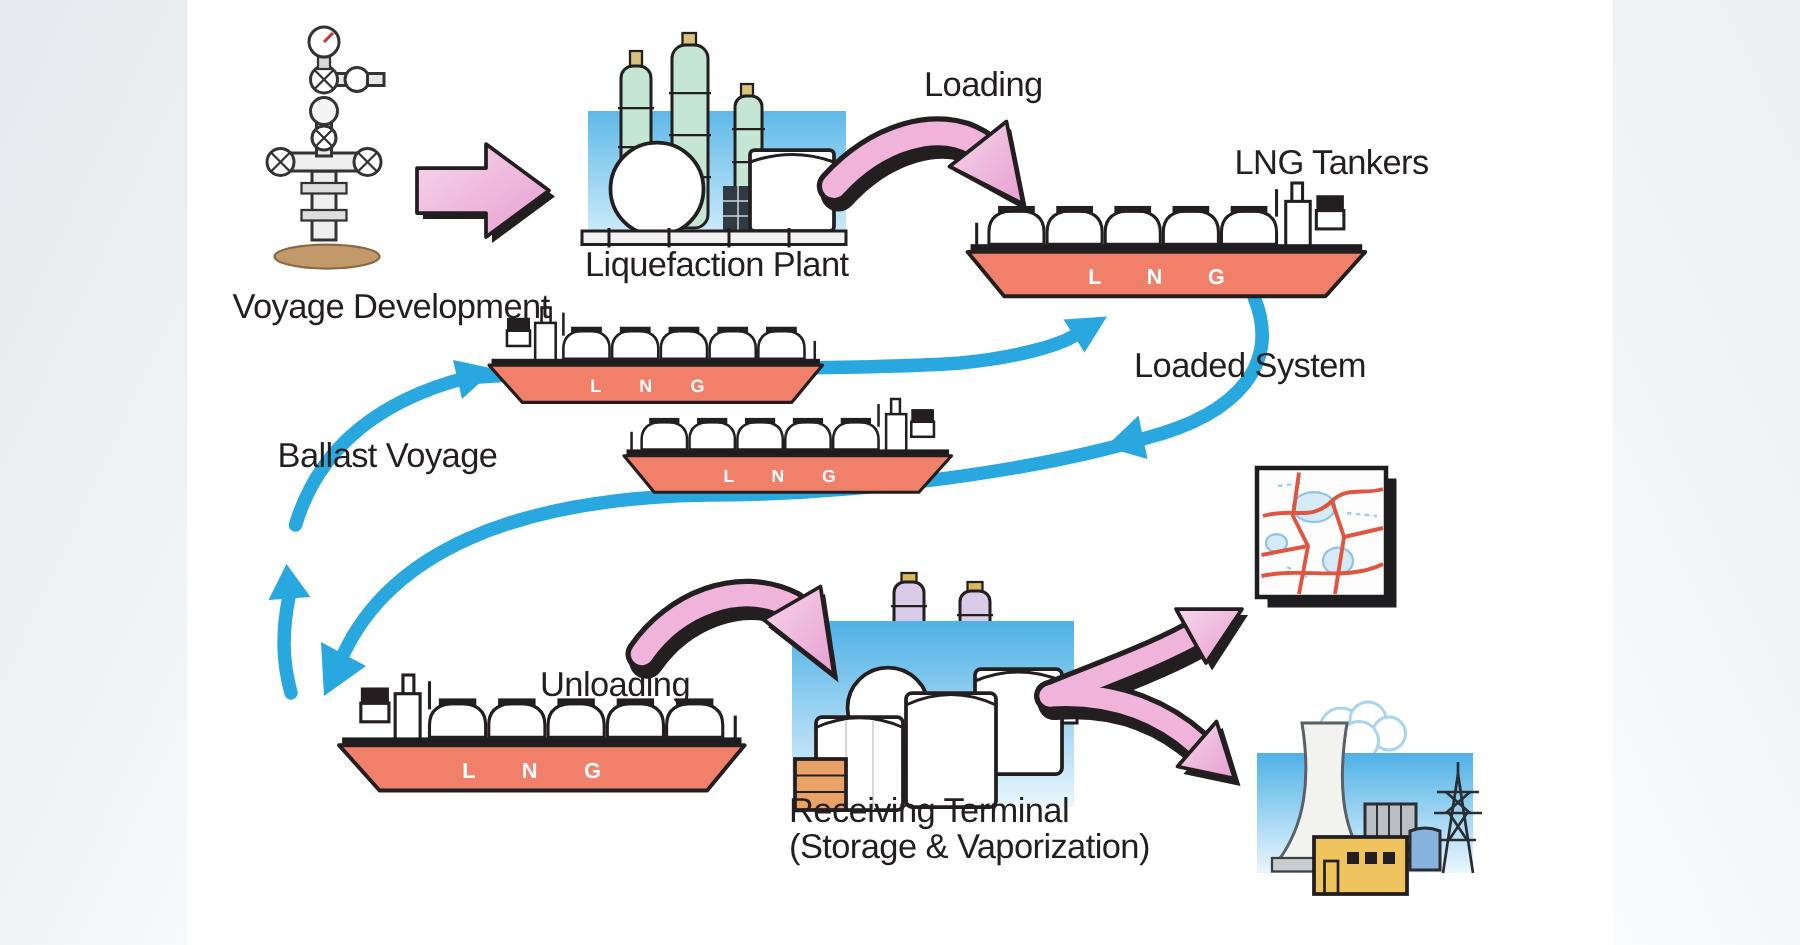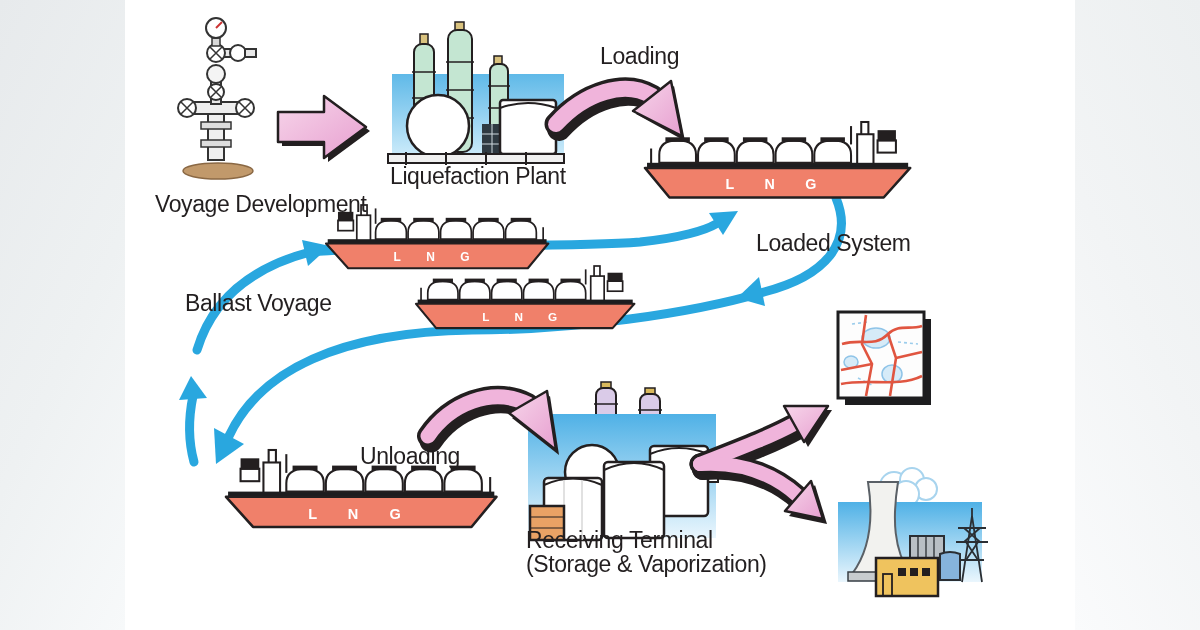--- a/index.html
+++ b/index.html
@@ -245,21 +245,22 @@
       <path d="M 700,464 C 746,461 778,478 798,496" fill="none" stroke="#231f20" stroke-width="21" stroke-linecap="round"></path>
       <path d="M 700,464 C 746,446 772,436 794,424" fill="none" stroke="#F0B4DB" stroke-width="14" stroke-linecap="round"></path>
       <path d="M 700,464 C 746,461 778,478 798,496" fill="none" stroke="#F0B4DB" stroke-width="14" stroke-linecap="round"></path>
       <polygon points="828,406 804,442 784,406" fill="url(#pinkG)" stroke="#231f20" stroke-width="2.5" stroke-linejoin="round"></polygon>
       <polygon points="823,519 785,511 811,481" fill="url(#pinkG)" stroke="#231f20" stroke-width="2.5" stroke-linejoin="round"></polygon>
     </g>
   </svg>
 
   <div class="lbl" style="left:155px;top:192px">Voyage Development</div>
   <div class="lbl" style="left:390px;top:164px">Liquefaction Plant</div>
-  <div class="lbl" style="left:600px;top:44px">Loading</div>
+  <div class="lbl" style="left:616px;top:44px">Loading</div>
+  <div class="lbl" style="left:823px;top:96px">LNG Tankers</div>
   <div class="lbl" style="left:756px;top:231px">Loaded System</div>
   <div class="lbl" style="left:185px;top:291px">Ballast Voyage</div>
   <div class="lbl" style="left:360px;top:444px">Unloading</div>
   <div class="lbl" style="left:526px;top:528px">
     <div>Receiving Terminal</div>
     <div>(Storage &amp; Vaporization)</div>
   </div>
 
 </div>
 

